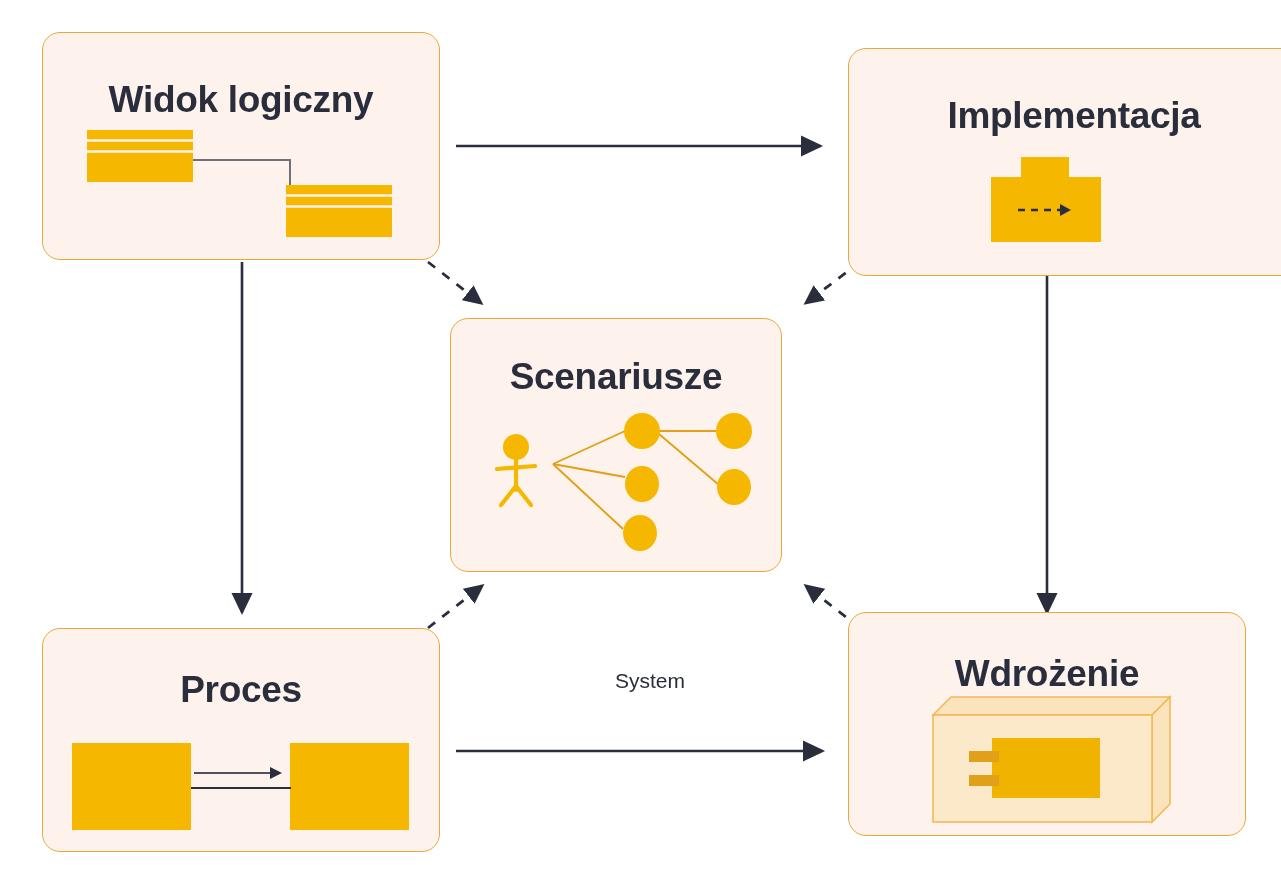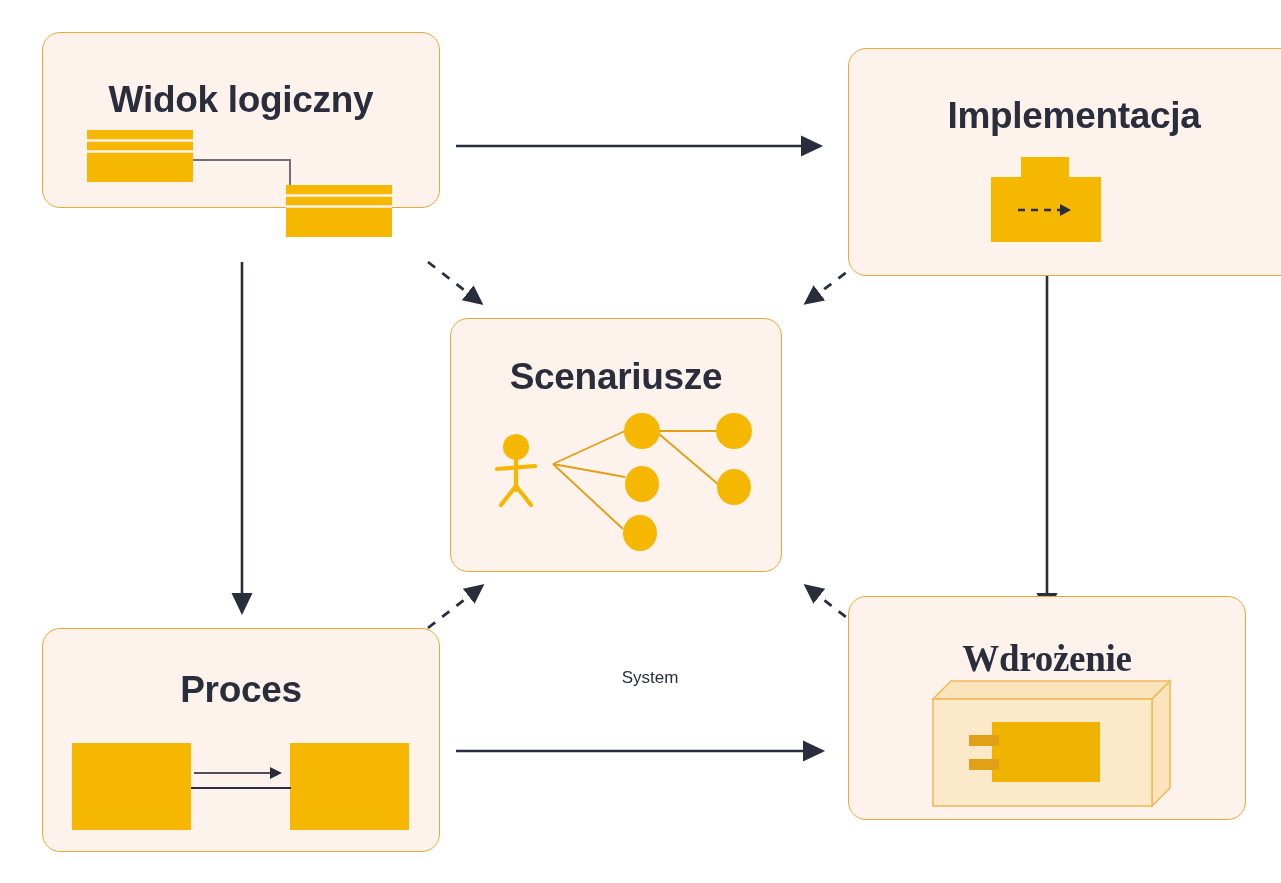--- a/index.html
+++ b/index.html
@@ -39,21 +39,21 @@
     text-align: center;
     color: #2a2e3c;
     font-weight: bold;
     letter-spacing: -0.3px;
     white-space: nowrap;
   }
   .edge-label {
     position: absolute;
     text-align: center;
     color: #2a2e3c;
-    font-size: 17px;
+    font-size: 21px;
     line-height: 1.45;
     white-space: nowrap;
   }
   .icon-wrap {
     position: absolute;
   }
 </style>
 </head>
 <body>
 
@@ -95,21 +95,21 @@
 
     <g>
       <line x1="428" y1="628" x2="482" y2="586" stroke="#2a2e3c" stroke-width="2.8" stroke-dasharray="9 9" marker-end="url(#arrowDashed)"></line>
     </g>
 
     <g>
       <line x1="860" y1="628" x2="806" y2="586" stroke="#2a2e3c" stroke-width="2.8" stroke-dasharray="9 9" marker-end="url(#arrowDashed)"></line>
     </g>
   </svg>
 
-  <div class="view-box" style="left:42px; top:32px; width:398px; height:176px;">
+  <div class="view-box" style="left:42px; top:32px; width:398px; height:228px;">
     <div class="box-title" style="top:46px; font-size:37px;">Widok logiczny</div>
 
     <div class="icon-wrap" style="left:44px; top:90px; width:310px; height:118px;">
       <svg width="310" height="118" viewBox="0 0 310 118" xmlns="http://www.w3.org/2000/svg">
 
         <path d="M106,37 L203,37 L203,62" fill="none" stroke="#6f7078" stroke-width="2"></path>
 
         <g>
           <rect x="0" y="7" width="106" height="52" fill="#f5b700"></rect>
           <line x1="0" y1="17.5" x2="106" y2="17.5" stroke="#fdf3ec" stroke-width="2.4"></line>
@@ -185,21 +185,21 @@
         <rect x="218" y="0" width="119" height="87" fill="#f5b700"></rect>
 
         <line x1="119" y1="45" x2="219" y2="45" stroke="#2a2e3c" stroke-width="1.8"></line>
 
         <line x1="122" y1="30" x2="200" y2="30" stroke="#4e515c" stroke-width="2.2"></line>
         <path d="M198,24 L210,30 L198,36 Z" fill="#2a2e3c"></path>
       </svg>
     </div>
   </div>
 
-  <div class="view-box" style="left:848px; top:596px; width:398px; height:224px;font-family:Liberation Serif, serif;">
+  <div class="view-box" style="left:848px; top:612px; width:398px; height:224px;">
     <div class="box-title" style="top:40px; font-size:37px;">Wdrożenie</div>
 
     <div class="icon-wrap" style="left:80px; top:80px; width:245px; height:134px;">
       <svg width="245" height="134" viewBox="0 0 245 134" xmlns="http://www.w3.org/2000/svg">
 
         <path d="M4,22 L22,4 L241,4 L223,22 Z" fill="#fbe3bb" stroke="#f2b95a" stroke-width="1.6"></path>
 
         <path d="M223,22 L241,4 L241,111 L223,129 Z" fill="#fbe3bb" stroke="#f2b95a" stroke-width="1.6"></path>
 
         <rect x="4" y="22" width="219" height="107" fill="#fce9c9" stroke="#f2b95a" stroke-width="1.6"></rect>

